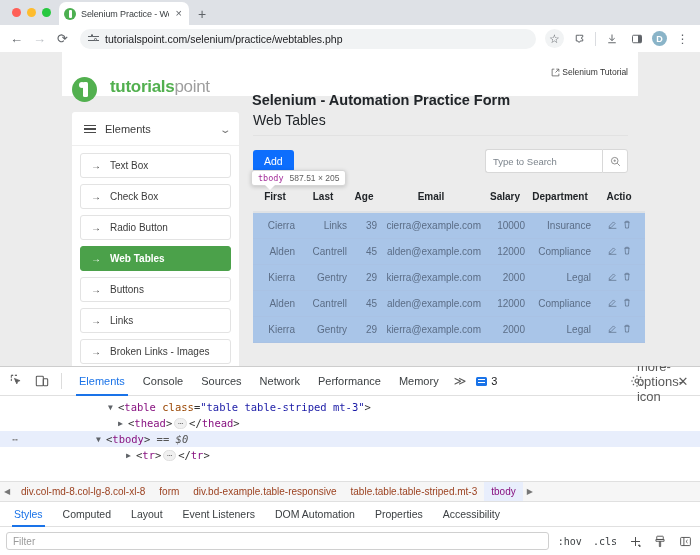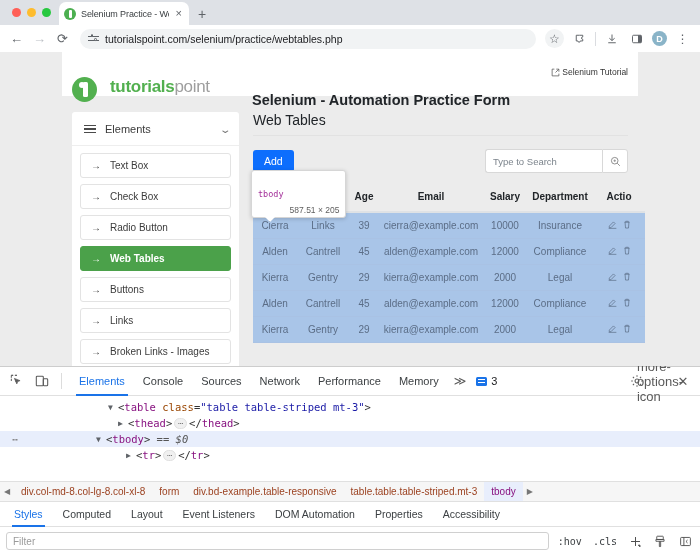--- a/index.html
+++ b/index.html
@@ -147,37 +147,37 @@
     background: #fff; display: flex; align-items: center; justify-content: center; color: #8a8a8a;
   }
 
   .table-wrap { margin-top: 14px; position: relative; }
   table.wt { width: 100%; border-collapse: collapse; table-layout: fixed; }
   table.wt th {
     font-size: 10px; color: #212529; font-weight: bold; padding: 4px 2px 9px 2px;
     text-align: center; border-bottom: 2px solid #dfe2e5;
   }
   table.wt td {
-    font-size: 10px; color: #5b6d86; text-align: center; padding: 7px 2px;
+    font-size: 10px; color: #5b6d86; text-align: right; padding: 7px 2px;
     border-bottom: 1px solid #a9c2e4;
   }
   table.wt tbody { background: #a9c5e8; }
   .c-first { width: 44px; } .c-last { width: 52px; } .c-age { width: 30px; }
   .c-email { width: 104px; } .c-salary { width: 44px; } .c-dept { width: 66px; }
   .c-action { width: 52px; }
   .act-icons { display: flex; gap: 6px; justify-content: center; color: #5b6d86; }
 
   .dt-tooltip {
     position: absolute; left: -2px; top: -17px; background: #fff;
     border: 1px solid #d6d6d6; border-radius: 3px; box-shadow: 0 1px 4px rgba(0,0,0,.18);
     padding: 2px 6px; display: flex; align-items: center; gap: 6px; z-index: 20;
     white-space: nowrap;
   }
   .dt-tooltip .tag { font-size: 8.5px; color: #a4309a; font-family: "DejaVu Sans Mono", monospace; }
-  .dt-tooltip .dims { font-size: 8.5px; color: #5f5f5f; margin-top: 32px; }
+  .dt-tooltip .dims { font-size: 8.5px; color: #5f5f5f; }
   .dt-tooltip::after {
     content: ""; position: absolute; left: 13px; bottom: -5px;
     border-left: 5px solid transparent; border-right: 5px solid transparent;
     border-top: 5px solid #fff;
   }
 
   
   .devtools { width: 700px; height: 189px; background: #fff; display: flex; flex-direction: column;
               border-top: 1px solid #cdcdcd; }
   .dt-toolbar {

